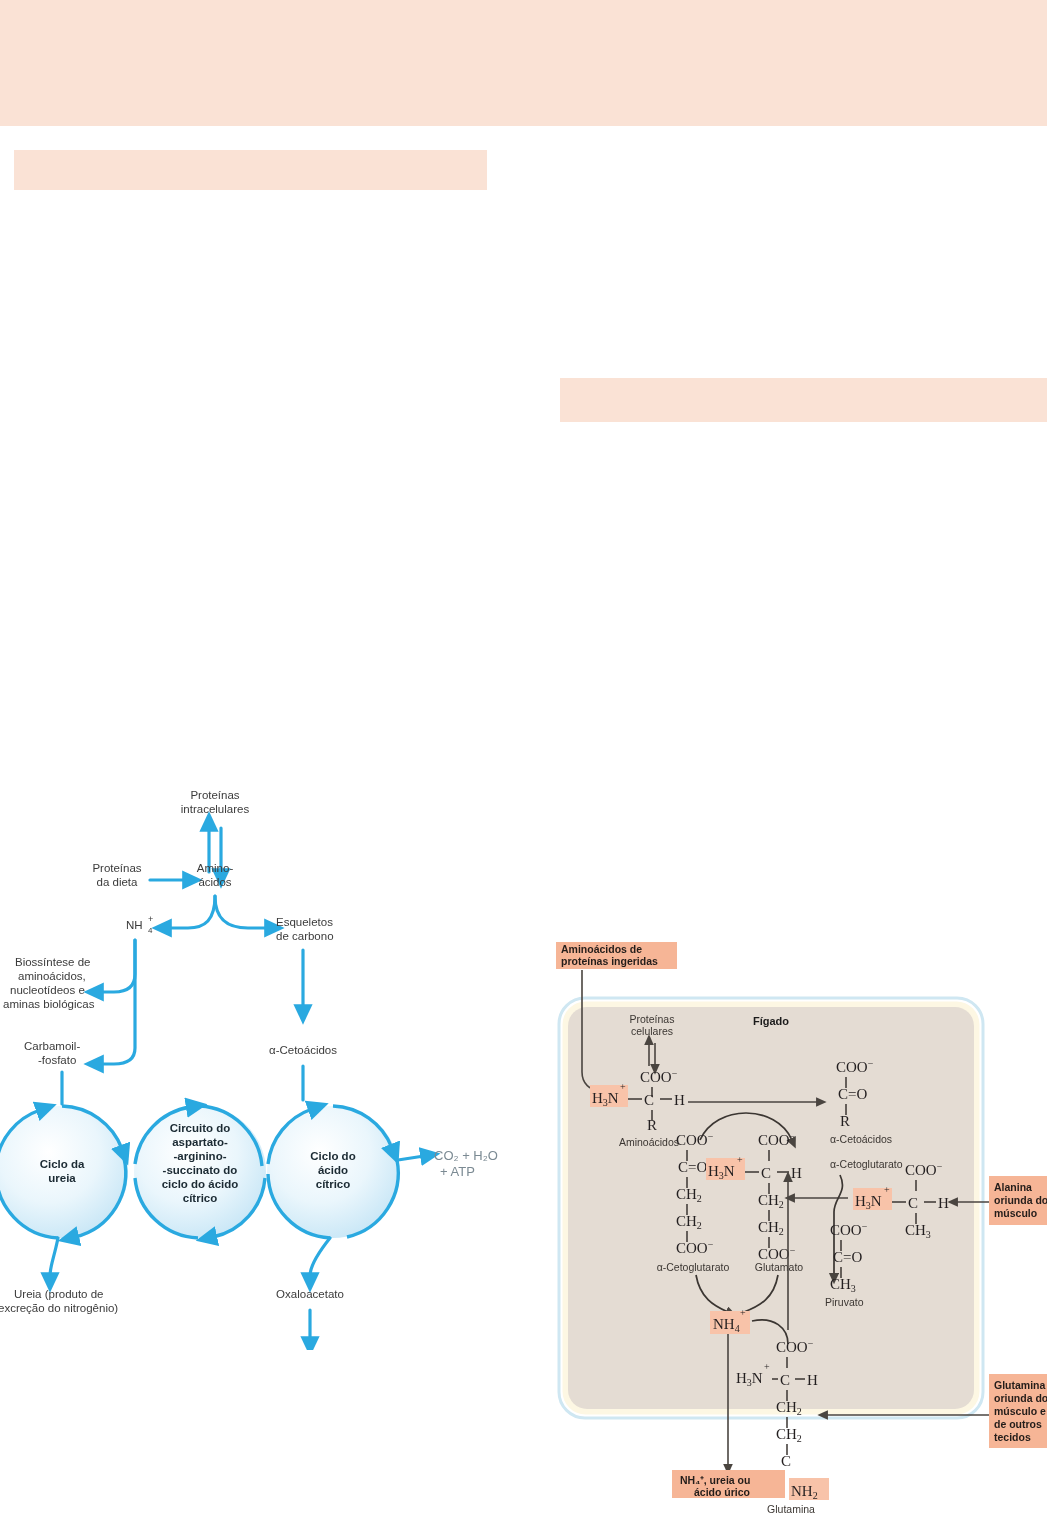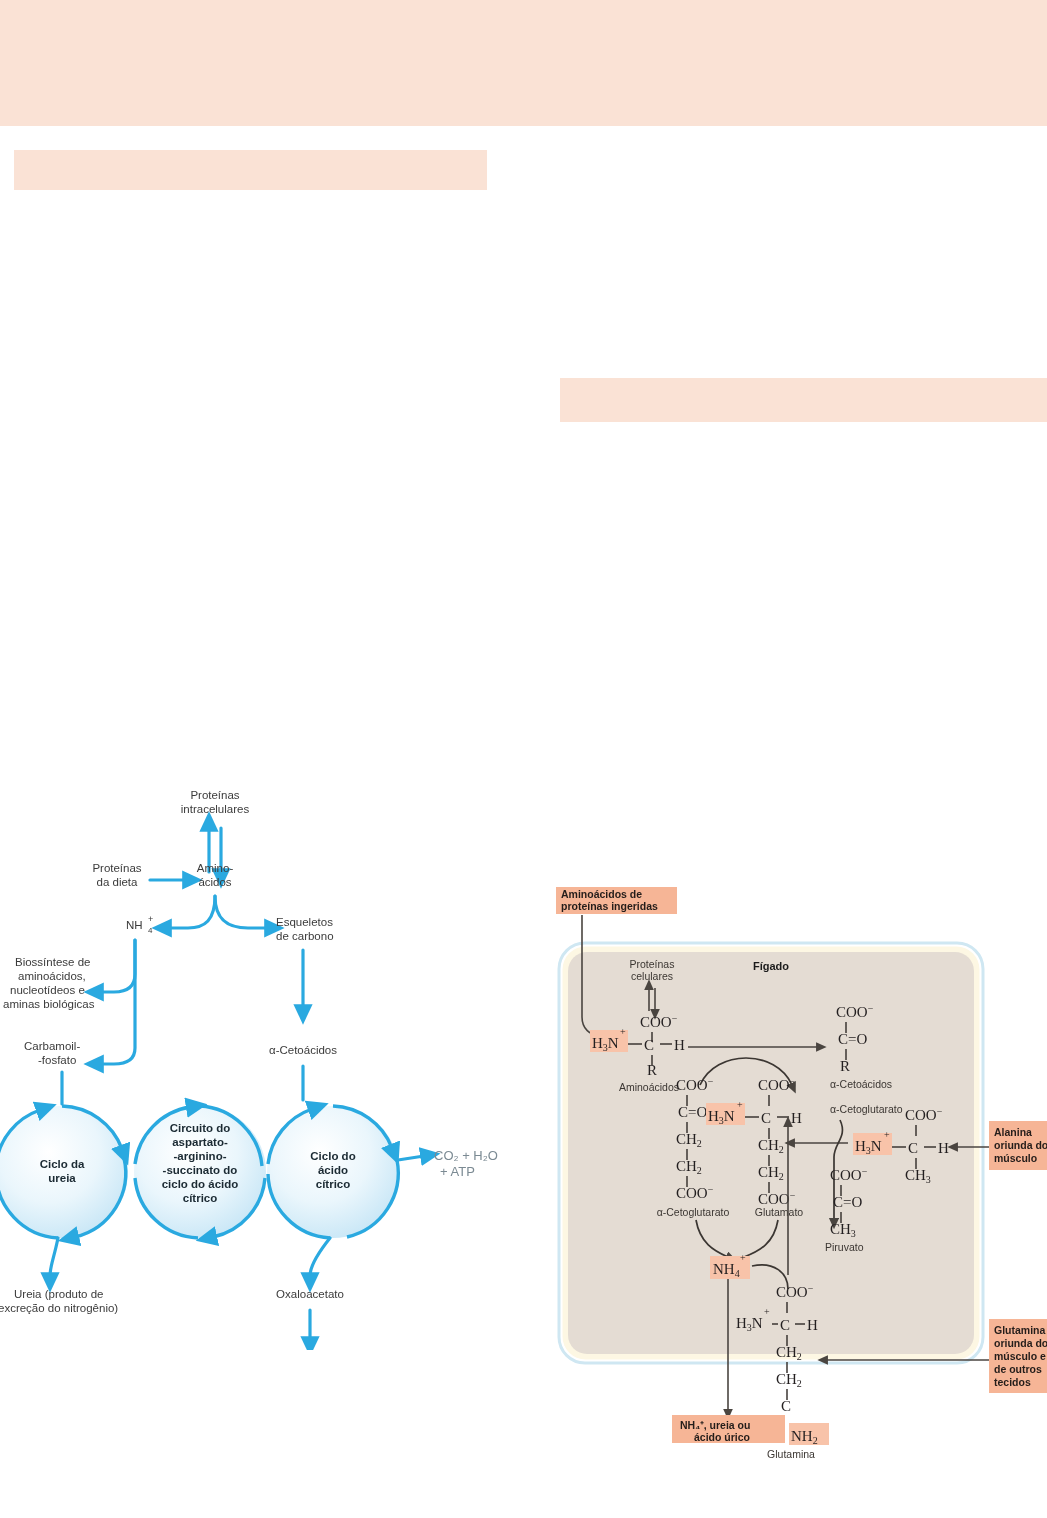--- a/index.html
+++ b/index.html
@@ -18,21 +18,21 @@
   #fig-left{position:absolute;left:0;top:760px;width:520px;height:590px;}
   #fig-left svg{display:block;}
   .f1txt{font-family:"Liberation Sans", sans-serif;font-size:11.5px;fill:#3b3b3b;}
   .f1txt-b{font-family:"Liberation Sans", sans-serif;font-size:11.5px;font-weight:bold;fill:#1b2a33;}
   .f1txt-g{font-family:"Liberation Sans", sans-serif;font-size:13px;fill:#7b8a93;}
   .f1line{fill:none;stroke:#2aa9e0;stroke-width:3.2;stroke-linecap:round;stroke-linejoin:round;}
   .f1ring{fill:none;stroke:#2aa9e0;stroke-width:3.4;}
   .f1head{fill:#2aa9e0;}
 
   
-  #fig-right{position:absolute;left:548px;top:875px;width:499px;height:588px;}
+  #fig-right{position:absolute;left:548px;top:930px;width:499px;height:588px;}
   #fig-right svg{display:block;}
   .f2cell-outer{fill:none;stroke:#cfe7f2;stroke-width:3;}
   .f2cell-mid{fill:#fdf7e3;stroke:none;}
   .f2cell-in{fill:#e4dcd3;stroke:none;}
   .f2bond{stroke:#3b3632;stroke-width:1.5;fill:none;}
   .f2arrow{stroke:#4a4540;stroke-width:1.6;fill:none;}
   .f2curve{stroke:#3b3632;stroke-width:1.7;fill:none;}
   .f2head{fill:#4a4540;}
   .chem{font-family:"Liberation Serif", serif;font-size:15px;fill:#231f20;}
   .chem-s{font-family:"Liberation Serif", serif;font-size:10px;fill:#231f20;}

